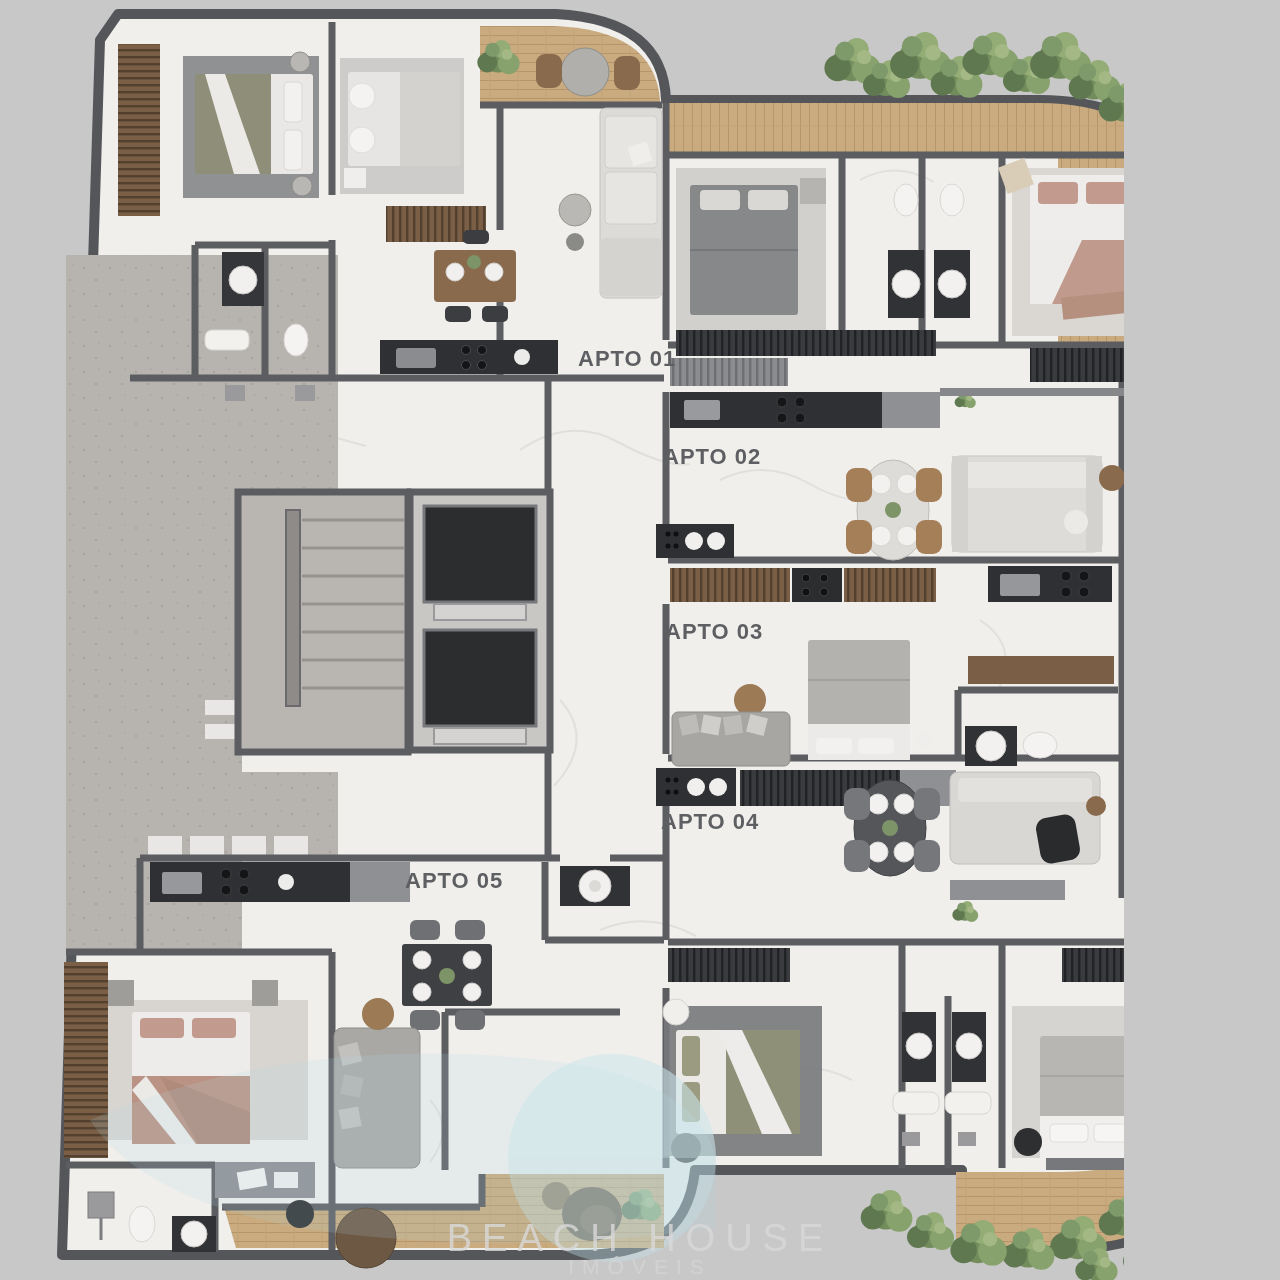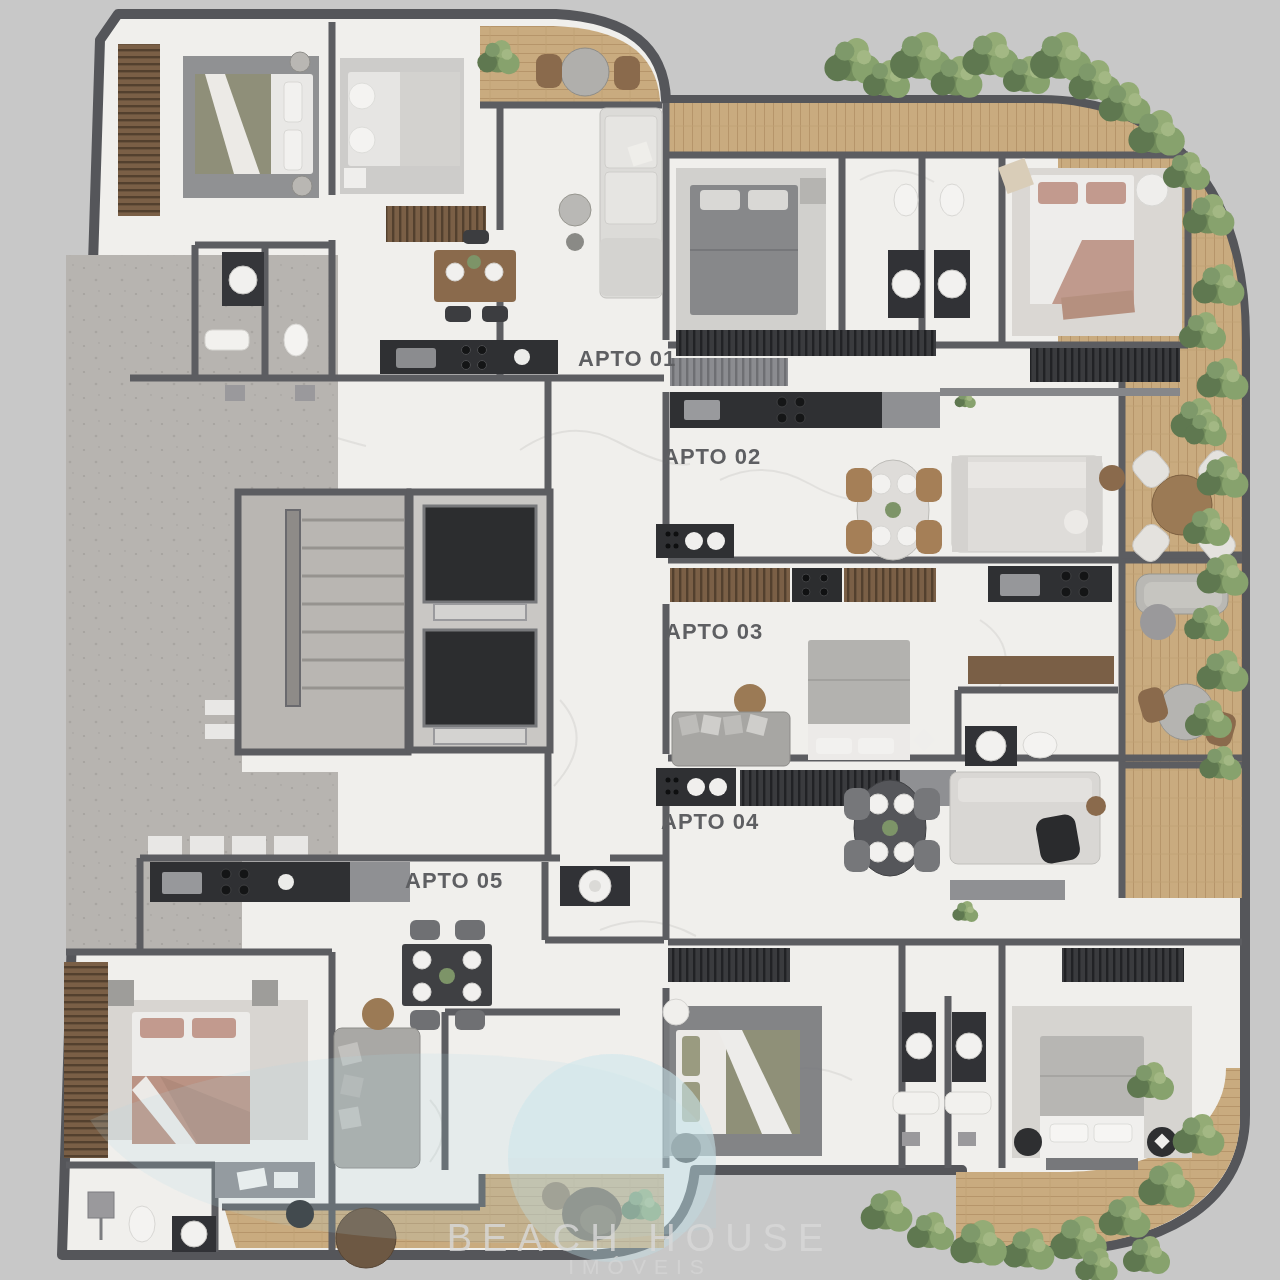--- a/index.html
+++ b/index.html
@@ -1,16 +1,16 @@
 <!DOCTYPE html>
 <html><head>
 <meta charset="utf-8">
 <style>
   html,body{margin:0;padding:0;background:#c8c8c8;}
-  .stage{width:1280px;height:1280px;position:relative;overflow:hidden;
+  .stage{width:1124px;height:1280px;position:relative;overflow:hidden;
          font-family:"Liberation Sans", sans-serif;}
   svg{display:block;}
   .apto-label{font-family:"Liberation Sans", sans-serif;font-weight:bold;
               font-size:22px;letter-spacing:1px;fill:#5e5f62;}
   .wm1{font-family:"Liberation Sans", sans-serif;font-size:38px;letter-spacing:10px;
        fill:#d9d9d9;opacity:.8;}
   .wm2{font-family:"Liberation Sans", sans-serif;font-size:21px;letter-spacing:8px;
        fill:#d6d6d6;opacity:.75;}
   .walls{fill:none;stroke-width:7;stroke-linecap:butt;}
   .vein{fill:none;stroke:#dddcd9;stroke-width:2;opacity:.8;}

